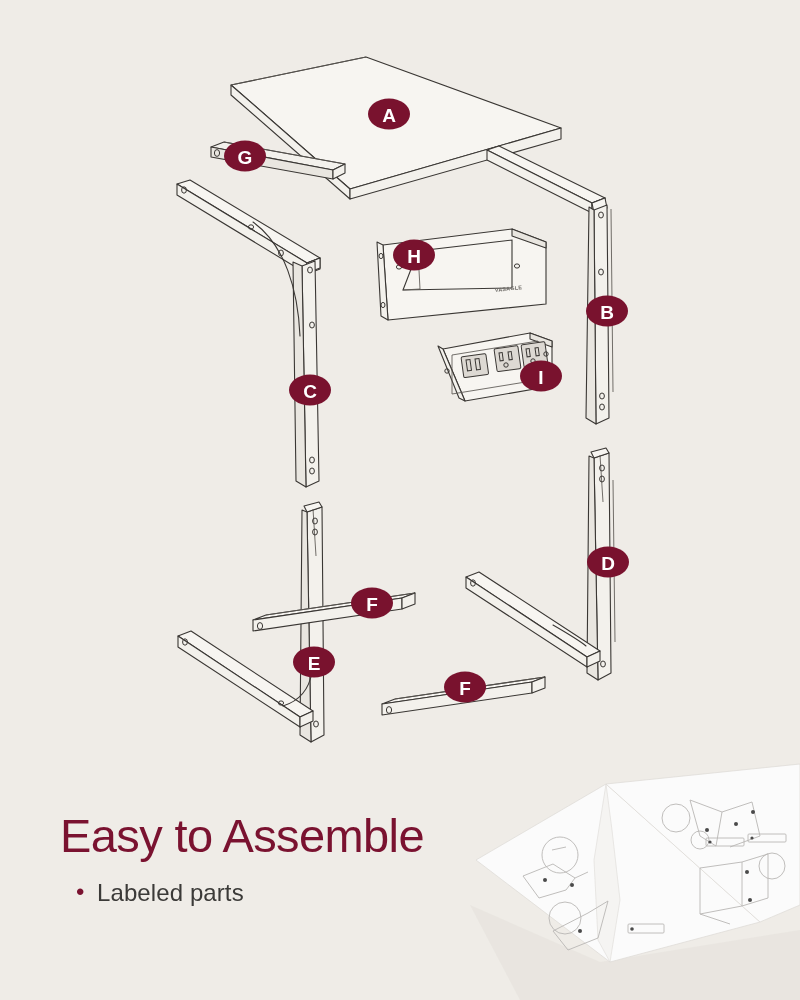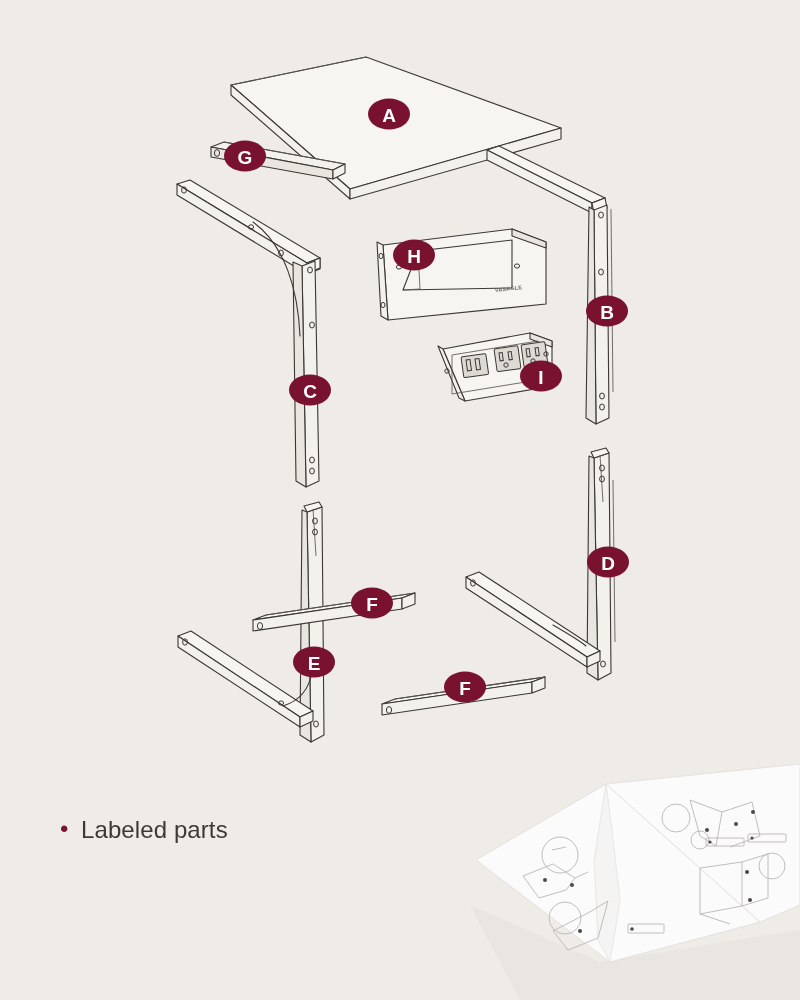--- a/index.html
+++ b/index.html
@@ -36,21 +36,21 @@
     font-size: 47px;
     font-weight: 400;
     letter-spacing: -0.6px;
     color: #7a1230;
     line-height: 1.0;
     margin: 0 0 16px 0;
     white-space: nowrap;
   }
   .bullet-list {
     list-style: none;
-    margin: 0;
+    margin: 16px;
     padding: 0;
   }
   .bullet-list li {
     position: relative;
     padding-left: 21px;
     font-size: 24px;
     font-weight: 400;
     color: #3b3a38;
     line-height: 1.50;
     letter-spacing: 0.1px;
@@ -349,18 +349,19 @@
       </g>
       <g>
         <ellipse class="badge-shape" cx="465" cy="687" rx="21" ry="15.5"></ellipse>
         <text class="badge-text" x="465" y="688">F</text>
       </g>
     </g>
 
   </svg>
 
   <div class="marketing-block">
+    <h1 class="headline">Easy to Assemble</h1>
     <ul class="bullet-list">
       <li>Labeled parts</li>
     </ul>
   </div>
 
 </div>
 
 </body></html>

